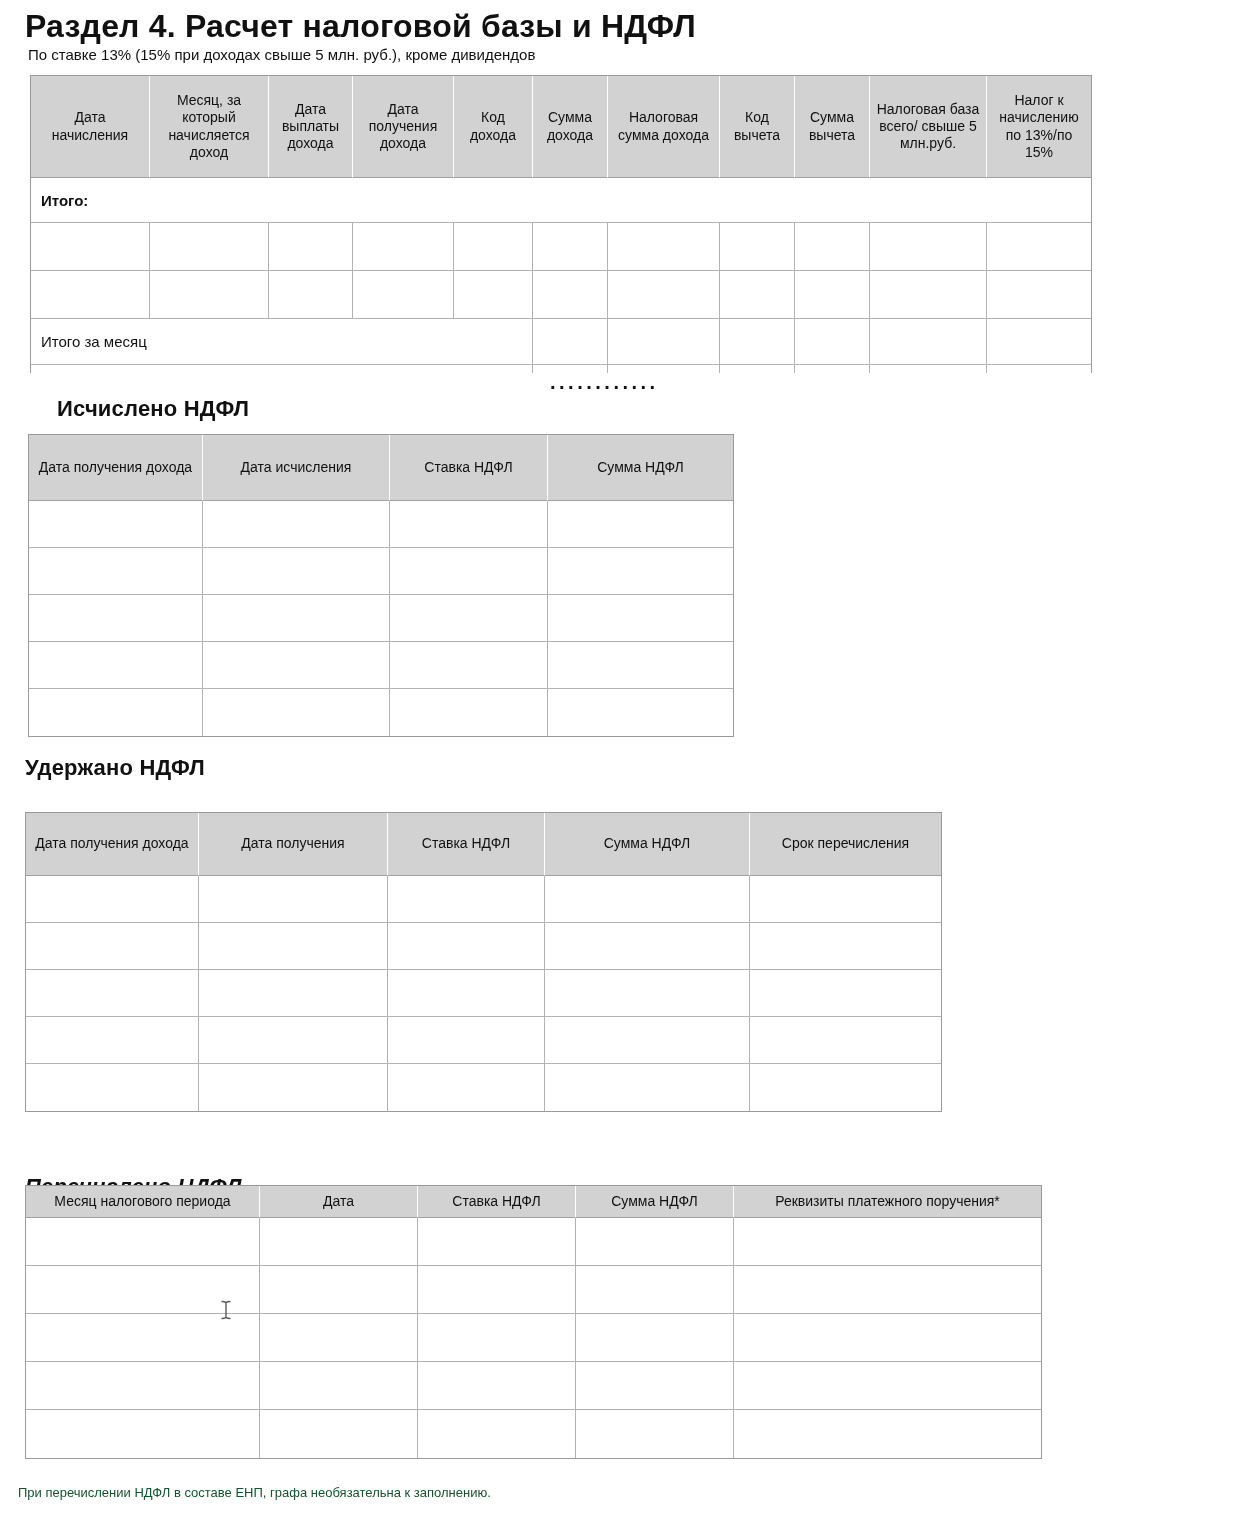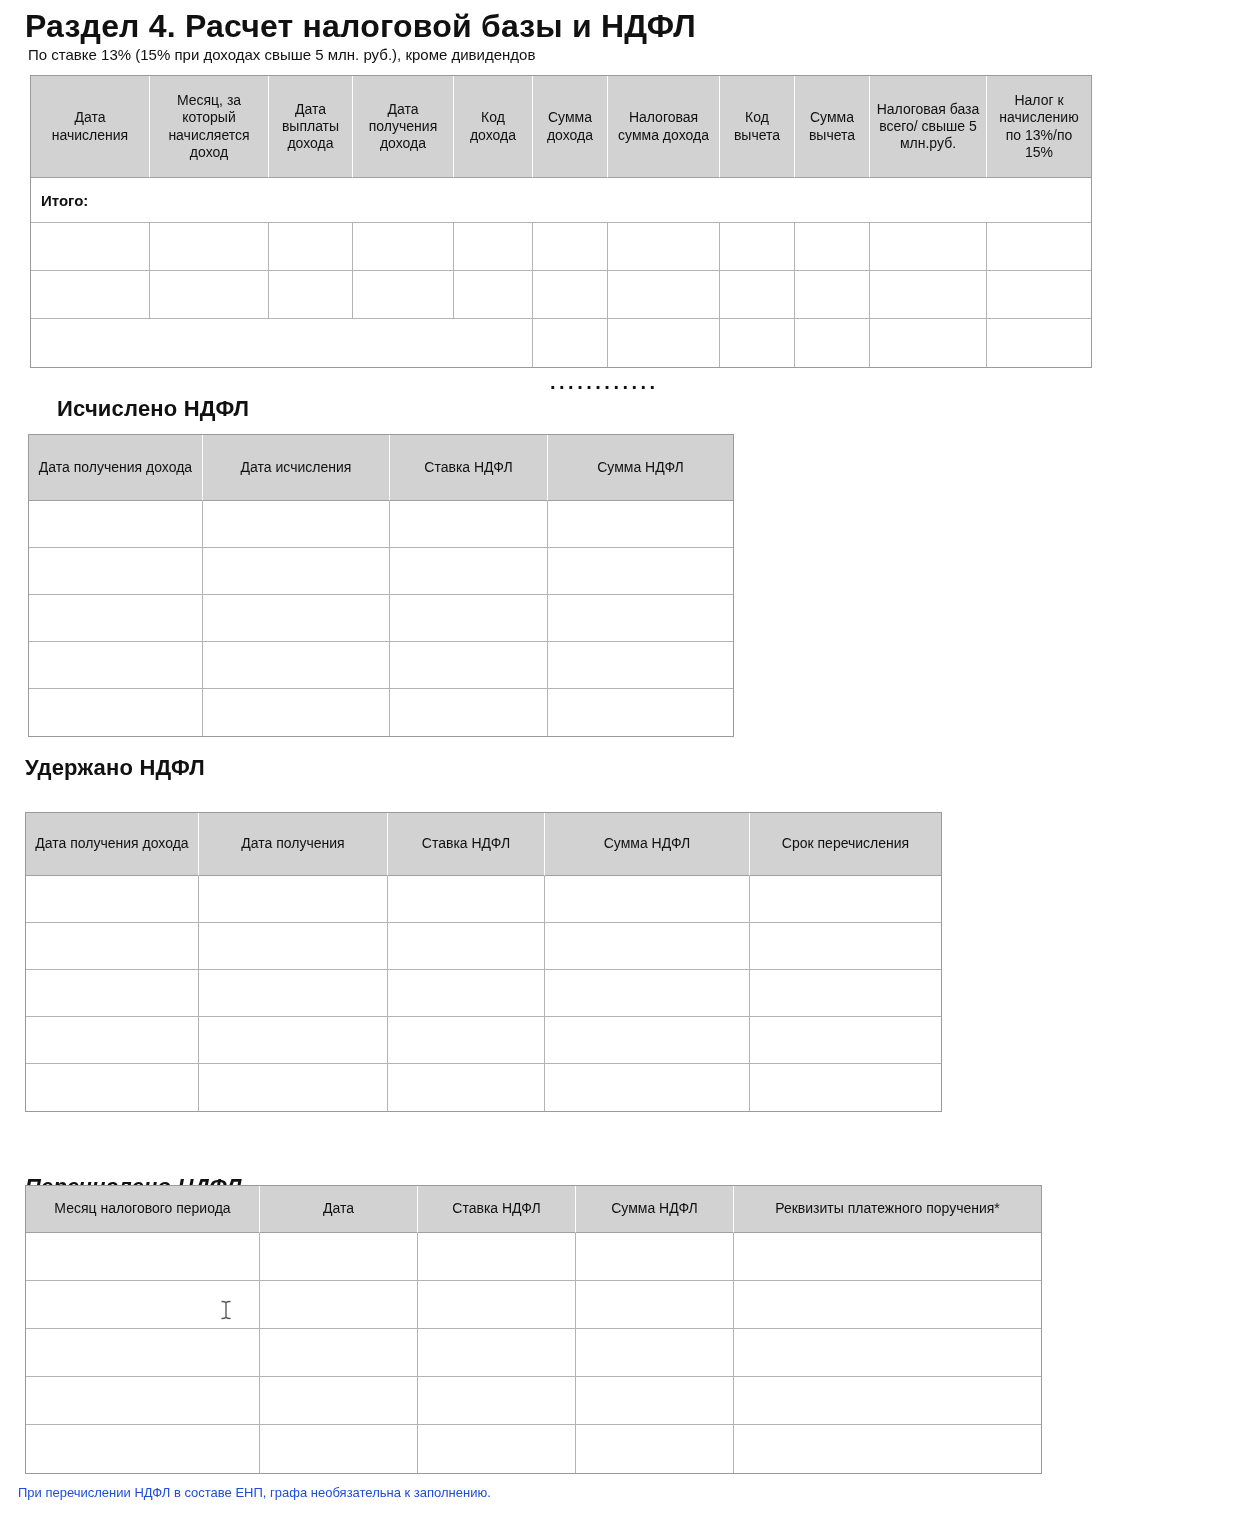--- a/index.html
+++ b/index.html
@@ -56,25 +56,25 @@
 
   
   .t3-wrap { left:25px; top:812px; }
   .t3 { width:917px; }
   .t3 thead tr { height:63px; }
   .t3 tbody tr { height:47px; }
 
   
   .t4-wrap { left:25px; top:1185px; }
   .t4 { width:1017px; }
-  .t4 thead tr { height:47px; }
+  .t4 thead tr { height:32px; }
   .t4 tbody tr { height:48px; }
 
   
-  .footnote { left:18px; top:1485px; font-size:13px; color:#1d4ed8; }
+  .footnote { left:18px; top:1485px; font-size:13px; color:#14532d; }
 
   
   .ibeam { left:220px; top:1300px; width:12px; height:20px; }
 </style>
 </head>
 <body>
 
 <h1 class="abs page-title">Раздел 4. Расчет налоговой базы и НДФЛ</h1>
 <div class="abs subtitle">По ставке 13% (15% при доходах свыше 5 млн. руб.), кроме дивидендов</div>
 
@@ -135,20 +135,29 @@
           <td></td>
           <td></td>
           <td></td>
           <td></td>
           <td></td>
           <td></td>
           <td></td>
         </tr>
       </tbody>
     <tbody>
+      <tr class="total-row">
+        <td colspan="5" class="label-cell">Итого за месяц</td>
+        <td></td>
+        <td></td>
+        <td></td>
+        <td></td>
+        <td></td>
+        <td></td>
+      </tr>
       <tr class="partial-row">
         <td colspan="5"></td>
         <td></td>
         <td></td>
         <td></td>
         <td></td>
         <td></td>
         <td></td>
       </tr>
     </tbody>

